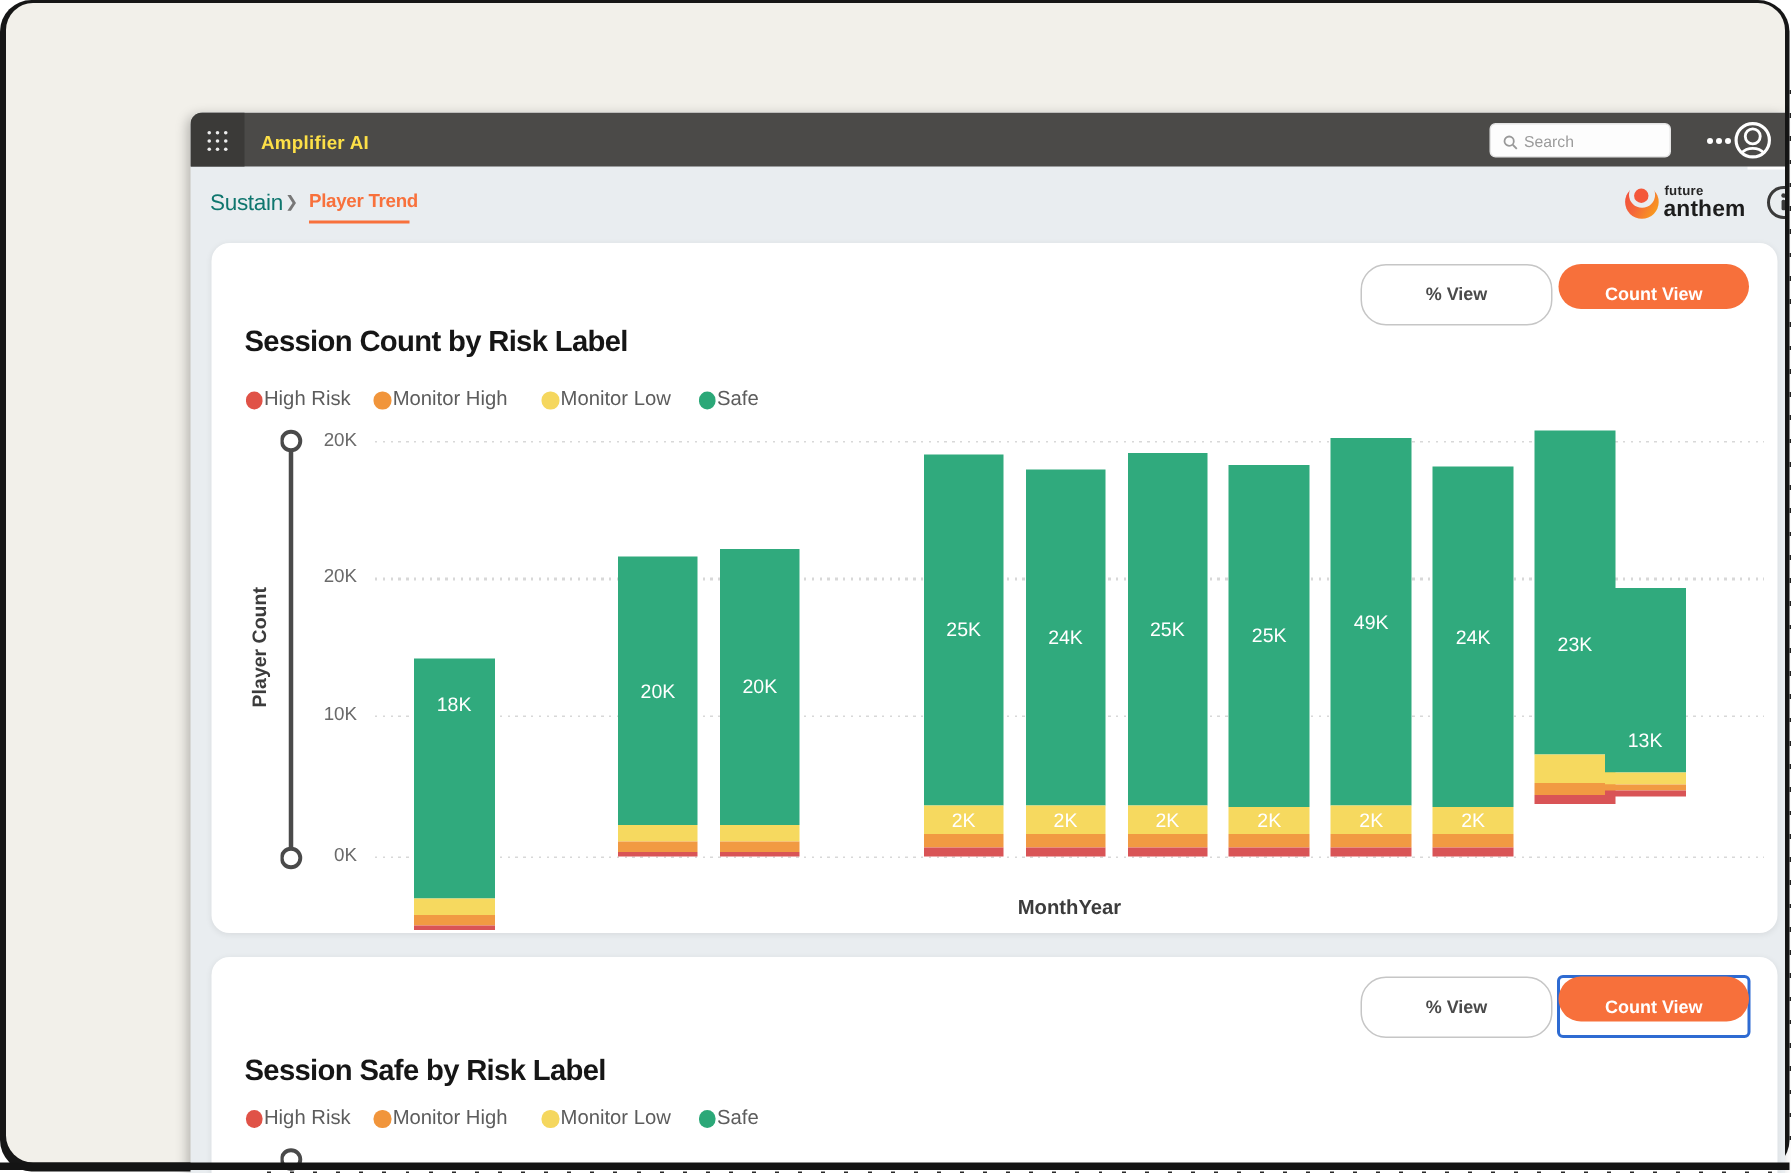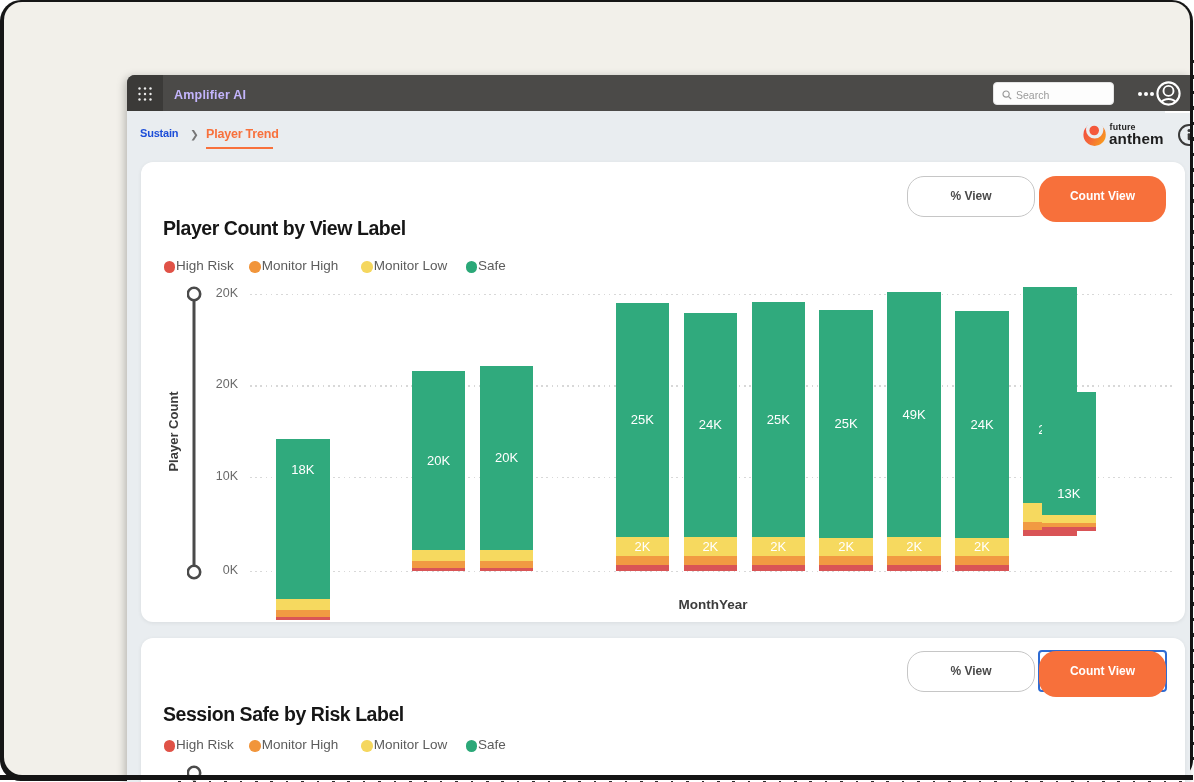--- a/index.html
+++ b/index.html
@@ -2,37 +2,37 @@
 <html><head><meta charset="utf-8">
 <style>
 * { margin:0; padding:0; box-sizing:border-box; }
 html,body { width:1194px; height:782px; background:#fff; font-family:"Liberation Sans", sans-serif; overflow:hidden; }
 .stage { position:absolute; left:0; top:0; width:1194px; height:782px; }
 .black { position:absolute; left:0; top:0; width:1193px; height:780.5px; background:#161616; border-radius:21px; }
 .beige { position:absolute; left:4px; top:1.5px; width:1185.5px; height:773px; background:#F2F0EA; border-radius:18px; }
 .app { position:absolute; left:127px; top:75px; width:1063px; height:707px; border-radius:8px 0 0 0; overflow:hidden; background:#E9EDF0; box-shadow:-2px 2px 8px rgba(0,0,0,0.25); }
 .hdr { position:absolute; left:0; top:0; width:100%; height:36px; background:#4B4A48; }
 .waffle { position:absolute; left:0; top:0; width:36px; height:36px; background:#3B3A38; }
-.appname { position:absolute; left:47px; top:12.5px; font-size:12.5px; font-weight:bold; color:#c4b5fd; letter-spacing:0.2px; }
+.appname { position:absolute; left:47px; top:12.5px; font-size:12.5px; font-weight:bold; color:#fde047; letter-spacing:0.2px; }
 .search { position:absolute; left:866px; top:7px; width:121px; height:23px; background:#FDFDFD; border:1px solid #E4E4E4; border-radius:4px; }
 .search svg { position:absolute; left:8px; top:6.5px; }
 .search span { position:absolute; left:22px; top:5.5px; font-size:10.5px; color:#9B9B9B;text-align:right; }
 .hdots { position:absolute; left:1010.8px; top:16.9px; width:17px; height:4.2px; }
 .hdots i { position:absolute; top:0; width:4.1px; height:4.1px; border-radius:50%; background:#fff; }
 .avatar { position:absolute; left:1028.8px; top:6.3px; }
-.crumb1 { position:absolute; left:13px; top:51.5px; font-size:11px; font-weight:bold; letter-spacing:-0.2px; color:#1d4ed8; }
+.crumb1 { position:absolute; left:13px; top:51.5px; font-size:15px; font-weight:normal; letter-spacing:-0.2px; color:#0f766e; }
 .chev { position:absolute; left:63px; top:53px; font-size:10.5px; color:#777; }
 .crumb2 { position:absolute; left:79px; top:51.5px; font-size:12.5px; font-weight:bold; letter-spacing:-0.2px; color:#F8713C; }
 .crumbline { position:absolute; left:79px; top:72.2px; width:67px; height:2px; background:#F8713C; }
 .whitecap { position:absolute; left:1037.5px; top:35.9px; width:25.5px; height:2.4px; background:#fff; }
 .card { position:absolute; left:14px; width:1044px; background:#fff; border-radius:12px; box-shadow:0 1px 4px rgba(0,0,0,0.07); }
 #card1 { top:87px; height:460px; }
 #card2 { top:563px; height:240px; border-radius:12px 12px 0 0; }
 .btnw { position:absolute; width:128px; height:41px; border-radius:17px; background:#fff; border:1px solid #C6C6C6; color:#4A4A4A; font-size:12px; font-weight:bold; text-align:center; line-height:39px; }
-.btno { position:absolute; width:127px; height:46px; border-radius:17px; background:#F7703B; color:#fff; font-size:12px; font-weight:bold; text-align:center; line-height:41px; }
+.btno { position:absolute; width:127px; height:30px; border-radius:17px; background:#F7703B; color:#fff; font-size:12px; font-weight:bold; text-align:center; line-height:41px; }
 .focusring { position:absolute; left:897px; top:12px; width:128.5px; height:42px; border:2px solid #2E6BD2; border-radius:4px; background:#fff; z-index:2; }
 .ctitle { position:absolute; left:22px; font-size:19.5px; font-weight:bold; color:#161616; letter-spacing:-0.45px; }
 .ldot { position:absolute; width:11.4px; height:11.4px; border-radius:50%; }
 .ltxt { position:absolute; font-size:13.5px; color:#5C5C5C; }
 .grid { position:absolute; left:109px; width:926px; height:1.4px;
   background:repeating-linear-gradient(90deg,#D8D8D8 0 1.6px,transparent 1.6px 5.2px); }
 .ylab { position:absolute; left:57px; width:40px; text-align:right; font-size:12.5px; color:#6A6A6A; }
 .ytitle { position:absolute; left:-24.5px; top:262px; width:112px; text-align:center; font-size:13px; font-weight:bold; color:#3C3C3C; transform:rotate(-90deg); }
 .xtitle { position:absolute; left:472px; top:434.5px; width:200px; text-align:center; font-size:13.5px; font-weight:bold; color:#3C3C3C; }
 .bar { position:absolute; width:53.5px; }
@@ -76,21 +76,21 @@
         <circle cx="0.1" cy="-4.9" r="8.7" fill="#E9EDF0"></circle>
         <circle cx="-0.4" cy="-4.2" r="4.8" fill="#F4583B"></circle>
       </g>
       <text x="30.6" y="10.8" font-family="Liberation Sans, sans-serif" font-size="8.8" font-weight="bold" fill="#252525" letter-spacing="0.2">future</text>
       <text x="30" y="24.9" font-family="Liberation Sans, sans-serif" font-size="15.2" font-weight="bold" fill="#1D1D1D" letter-spacing="0.1">anthem</text>
     </svg>
 
     <div class="card" id="card1">
       <div class="btnw" style="left:766px;top:13.5px">% View</div>
       <div class="btno" style="left:898px;top:13.5px">Count View</div>
-      <div class="ctitle" style="top:55px">Player Count by View Label</div>
+      <div class="ctitle" style="top:55px">Session Count by Risk Label</div>
       <div class="ldot" style="left:22.5px;top:99.3px;background:#E05247"></div>
 <div class="ltxt" style="left:35.0px;top:95.5px">High Risk</div>
 <div class="ldot" style="left:108.3px;top:99.3px;background:#F1953B"></div>
 <div class="ltxt" style="left:120.8px;top:95.5px">Monitor High</div>
 <div class="ldot" style="left:220.2px;top:99.3px;background:#F5D75E"></div>
 <div class="ltxt" style="left:232.7px;top:95.5px">Monitor Low</div>
 <div class="ldot" style="left:324.5px;top:99.3px;background:#2BA878"></div>
 <div class="ltxt" style="left:337.0px;top:95.5px">Safe</div>
       <div class="grid" style="top:132.0px"></div>
 <div class="grid" style="top:223.3px"></div>
@@ -177,21 +177,21 @@
           <div class="blab" style="top:228.1px">2K</div>
         </div>
 <div class="bar" style="left:882.2px;top:159.3px;height:215px">
           <div class="seg" style="bottom:33.0px;height:216.7px;background:#30AA7D"></div>
           <div class="seg" style="bottom:14.5px;height:18.5px;background:#F6D95F"></div>
           <div class="seg" style="bottom:6.0px;height:8.5px;background:#F19A42"></div>
           <div class="seg" style="bottom:0;height:6.0px;background:#D95456"></div>
           <div class="blab" style="top:100.3px">23K</div>
           <div class="blab" style="top:217.9px">2K</div>
         </div>
-<div class="bar" style="left:901px;top:270.7px;height:98px">
+<div class="bar" style="left:929px;top:270.7px;height:98px">
           <div class="seg" style="bottom:15.5px;height:122.8px;background:#30AA7D"></div>
           <div class="seg" style="bottom:7.5px;height:8.0px;background:#F6D95F"></div>
           <div class="seg" style="bottom:3.5px;height:4.0px;background:#F19A42"></div>
           <div class="seg" style="bottom:0;height:3.5px;background:#D95456"></div>
           <div class="blab" style="top:53.4px">13K</div>
         </div>
     </div>
 
     <div class="card" id="card2">
       <div class="btnw" style="left:766px;top:12.5px">% View</div>

